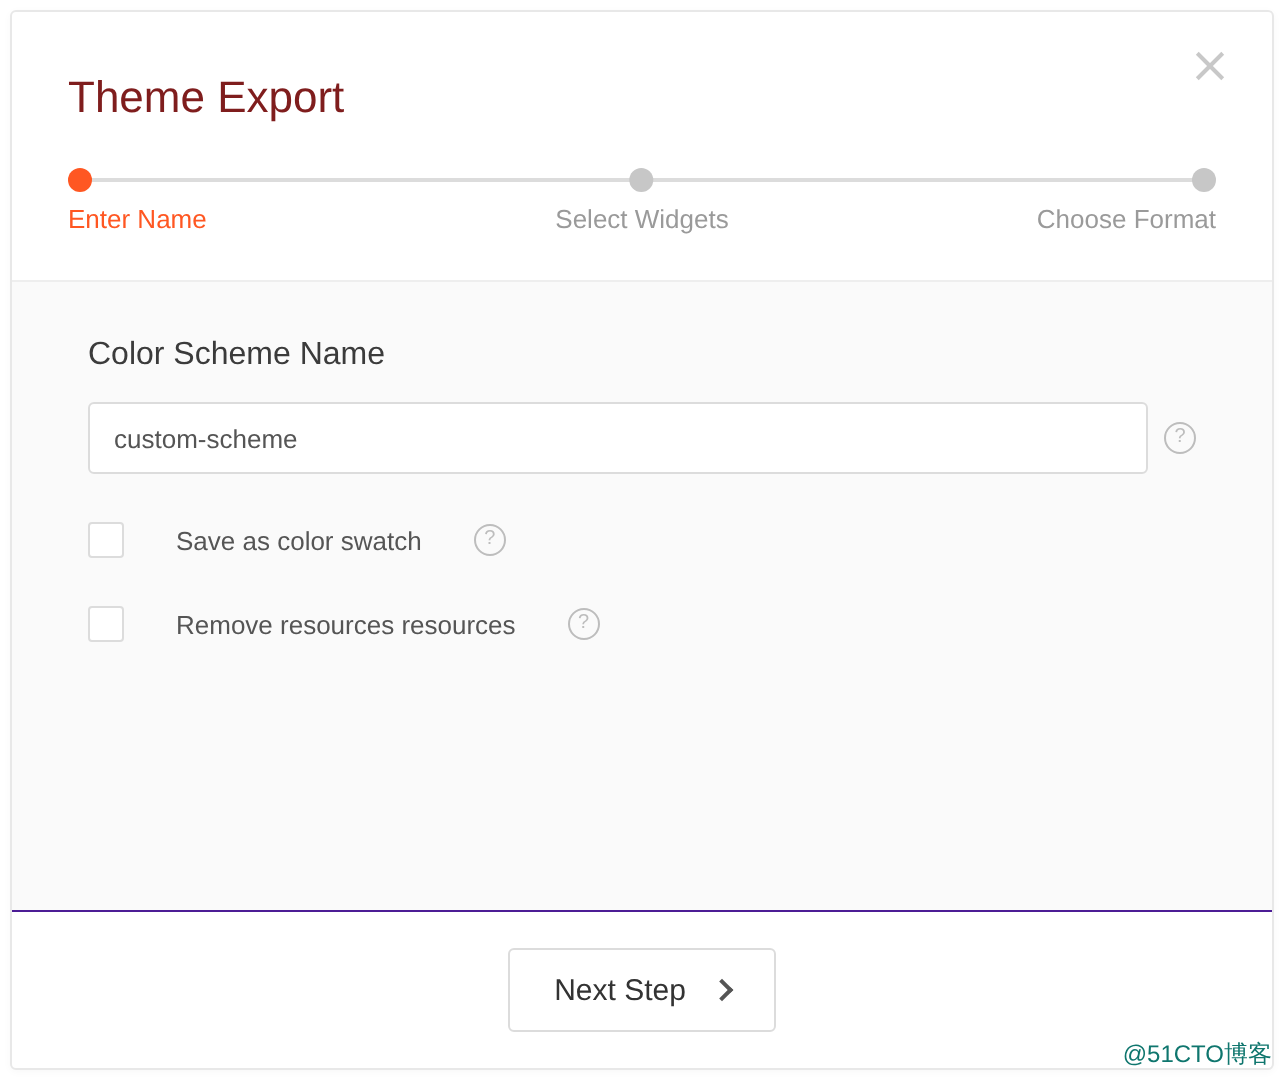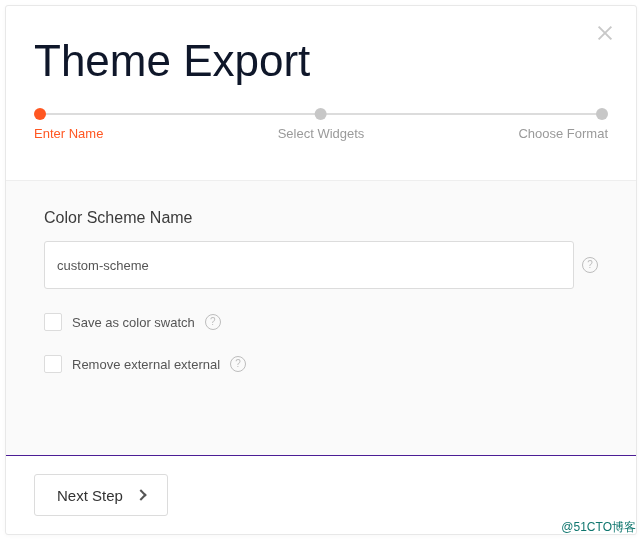--- a/index.html
+++ b/index.html
@@ -32,31 +32,31 @@
     content: "";
     position: absolute;
     left: 8px; top: 0;
     width: 2px; height: 18px;
     background: #c8c8c8;
   }
   .close::before { transform: rotate(45deg); }
   .close::after  { transform: rotate(-45deg); }
 
   .title {
-    font-size: 44px;
+    font-size: 22px;
     font-weight: 300;
-    color: #0f172a;
+    color: #7f1d1d;
     padding: 30px 28px 22px;
   }
 
   .stepper {
     position: relative;
     height: 40px;
     padding: 0 28px;
-    margin-bottom: 32px;
+    margin-bottom: 16px;
   }
   .track {
     position: absolute;
     top: 5px;
     left: 32px; right: 32px;
     height: 2px;
     background: #dcdcdc;
   }
   .step {
     position: absolute;
@@ -92,21 +92,21 @@
     color: #3b3b3b;
     margin-bottom: 14px;
   }
   .input-row {
     display: flex;
     align-items: center;
     gap: 8px;
   }
   .text-input {
     flex: 1;
-    height: 48px;
+    height: 36px;
     border: 1px solid #dcdcdc;
     background: #fff;
     border-radius: 3px;
     padding: 0 12px;
     font-size: 13px;
     color: #555;
   }
   .help-icon {
     width: 16px; height: 16px;
     border: 1px solid #bdbdbd;
@@ -114,40 +114,40 @@
     color: #bdbdbd;
     font-size: 10px;
     line-height: 14px;
     text-align: center;
     cursor: pointer;
     flex: 0 0 auto;
   }
   .check-row {
     display: flex;
     align-items: center;
-    gap: 10px;
+    gap: 26px;
     margin-top: 24px;
   }
   .checkbox {
     width: 18px; height: 18px;
     border: 1px solid #dcdcdc;
     background: #fff;
     border-radius: 2px;
     cursor: pointer;
   }
   .check-label {
     font-size: 13px;
     color: #555;
   }
 
   .footer {
     height: 78px;
     display: flex;
     align-items: center;
-    justify-content: flex-start;
+    justify-content: center;
     padding: 0 28px;
   }
   .next-btn {
     height: 42px;
     padding: 0 22px;
     border: 1px solid #dcdcdc;
     background: #fff;
     border-radius: 3px;
     font-size: 15px;
     color: #333;
@@ -203,21 +203,21 @@
     </div>
 
     <div class="check-row">
       <div class="checkbox"></div>
       <span class="check-label">Save as color swatch</span>
       <div class="help-icon">?</div>
     </div>
 
     <div class="check-row">
       <div class="checkbox"></div>
-      <span class="check-label">Remove external external</span>
+      <span class="check-label">Remove resources resources</span>
       <div class="help-icon">?</div>
     </div>
   </div>
 
   <div class="footer">
     <button class="next-btn">
       <span>Next Step</span>
       <span class="chevron"></span>
     </button>
   </div>

